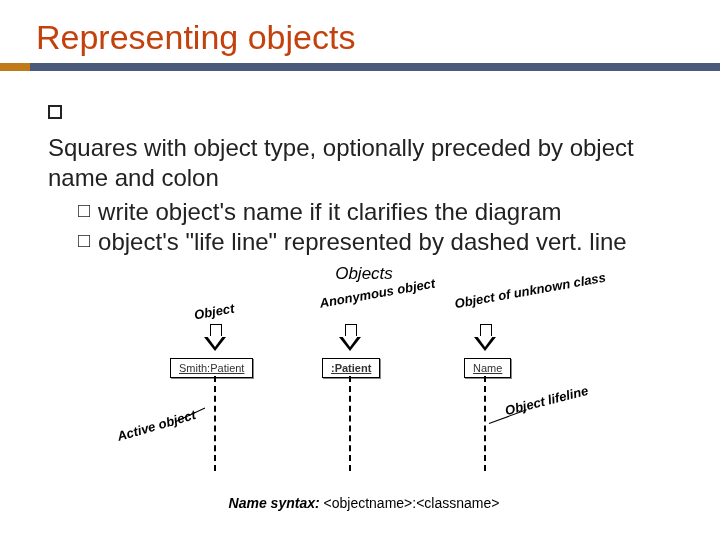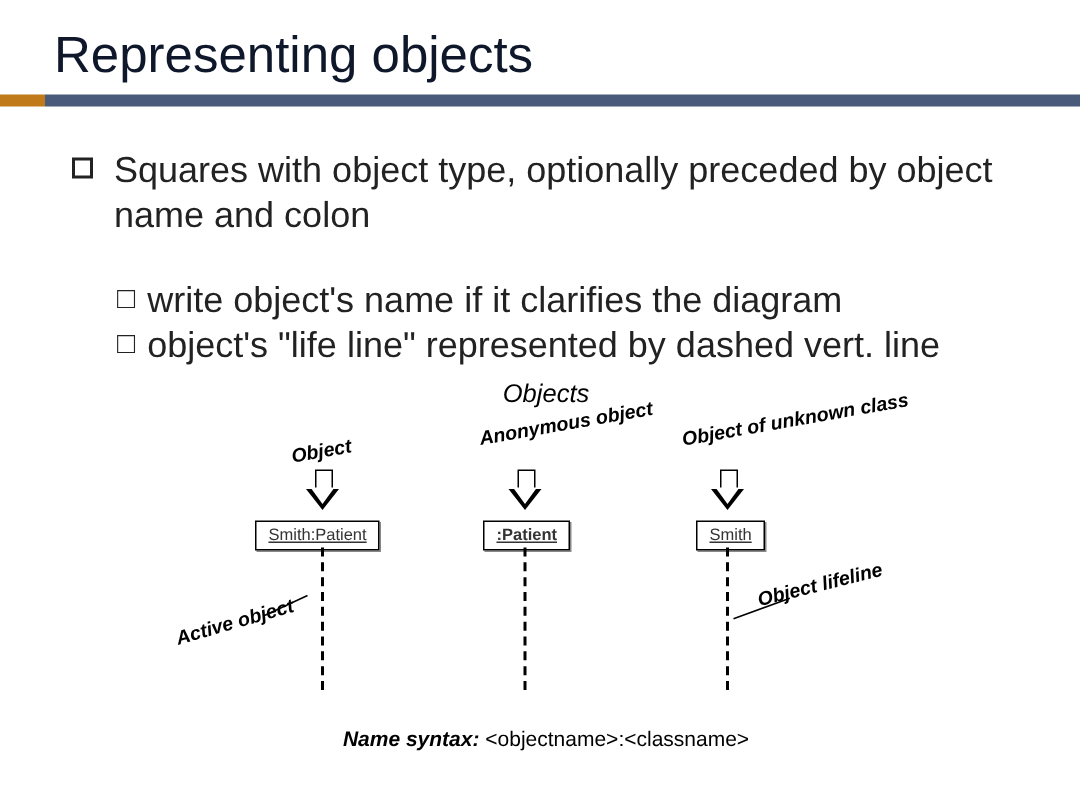--- a/index.html
+++ b/index.html
@@ -8,21 +8,21 @@
     width: 720px;
     height: 540px;
     background: #fff;
     font-family: Arial, Helvetica, sans-serif;
     color: #333;
     position: relative;
     overflow: hidden;
   }
   .title {
     font-size: 34px;
-    color: #0f172a;
+    color: #c2410c;
     padding: 18px 0 6px 36px;
     font-weight: 400;
   }
   .divider-wrap {
     display: flex;
     width: 100%;
     height: 8px;
   }
   .divider-accent {
     width: 30px;
@@ -33,21 +33,22 @@
     flex: 1;
     height: 100%;
     background: #4a5a7a;
   }
   .content {
     padding: 28px 40px 0 48px;
   }
   .bullet-row {
     display: flex;
     gap: 14px;
-    margin-bottom: 28px;
+    margin-bottom: 5px;
+    flex-direction: column;
   }
   .square-bullet {
     width: 14px;
     height: 14px;
     border: 2px solid #222;
     margin-top: 6px;
     flex-shrink: 0;
   }
   .bullet-text {
     font-size: 24px;
@@ -208,21 +209,21 @@
       </div>
     <div class="arrow-down" style="left:215px; top:56px;">
         <div class="inner"></div>
       </div>
     <div class="arrow-down" style="left:350px; top:56px;">
         <div class="inner"></div>
       </div>
 
     <div class="obj-box" style="left:46px; top:90px;">Smith:Patient</div>
     <div class="obj-box" style="left:198px; top:90px;font-weight:bold;">:Patient</div>
-    <div class="obj-box" style="left:340px; top:90px;">Smith</div>
+    <div class="obj-box" style="left:340px; top:90px;">Name</div>
 
     <div class="lifeline" style="left:90px; top:108px;"></div>
     <div class="lifeline" style="left:225px; top:108px;"></div>
     <div class="lifeline" style="left:360px; top:108px;"></div>
 
     <div class="diag-label" style="left:-8px; top:150px; transform:rotate(-16deg);">Active object</div>
     <div class="label-line" style="left:52px; top:153px; width:32px; transform:rotate(-25deg);"></div>
 
     <div class="diag-label" style="left:380px; top:125px; transform:rotate(-14deg);">Object lifeline</div>
     <div class="label-line" style="left:365px; top:155px; width:40px; transform:rotate(-20deg);"></div>

